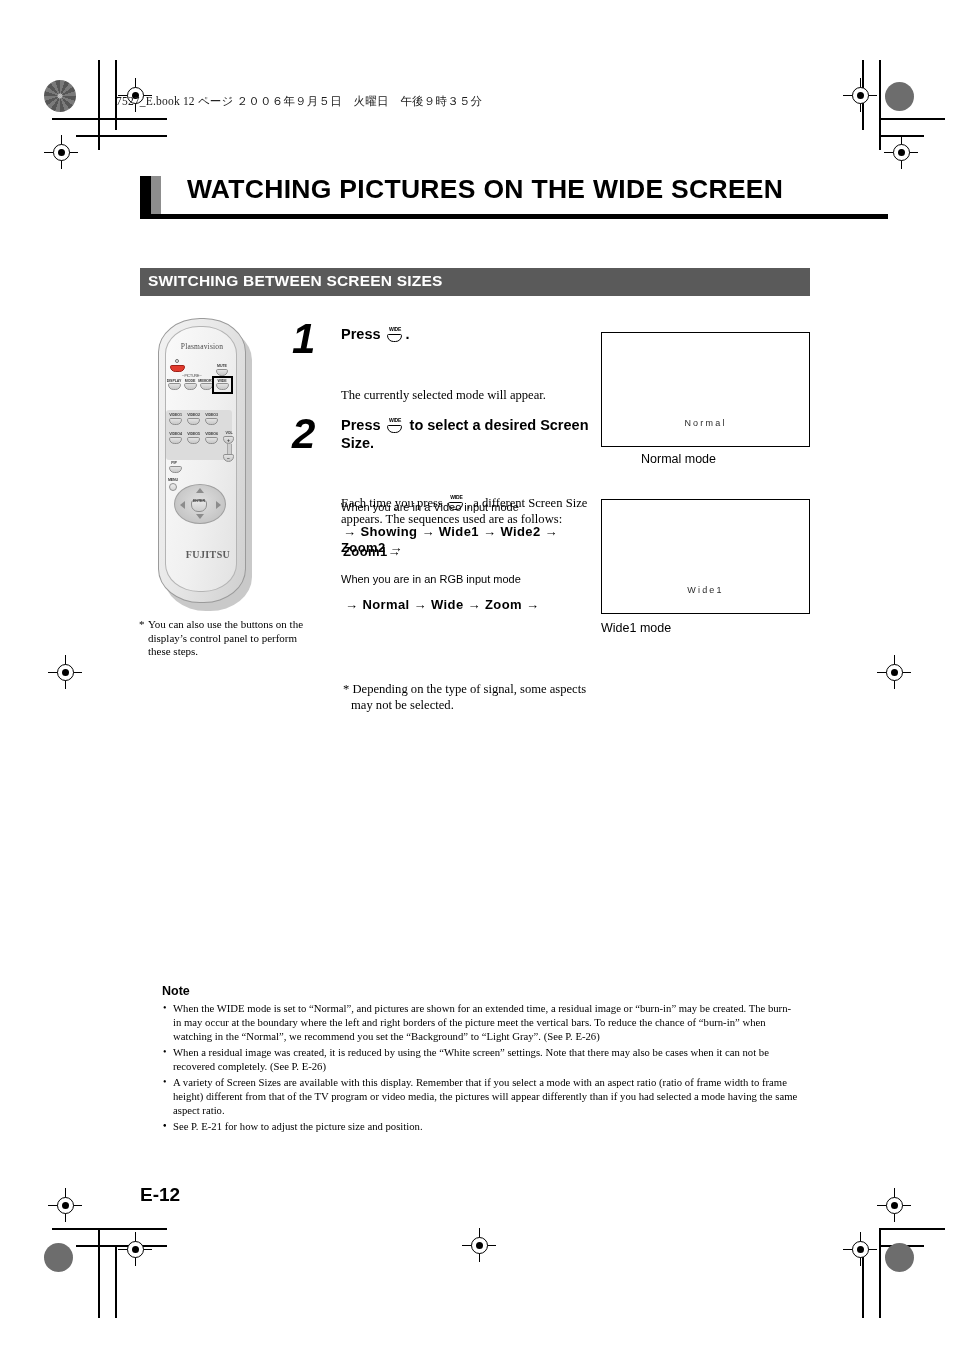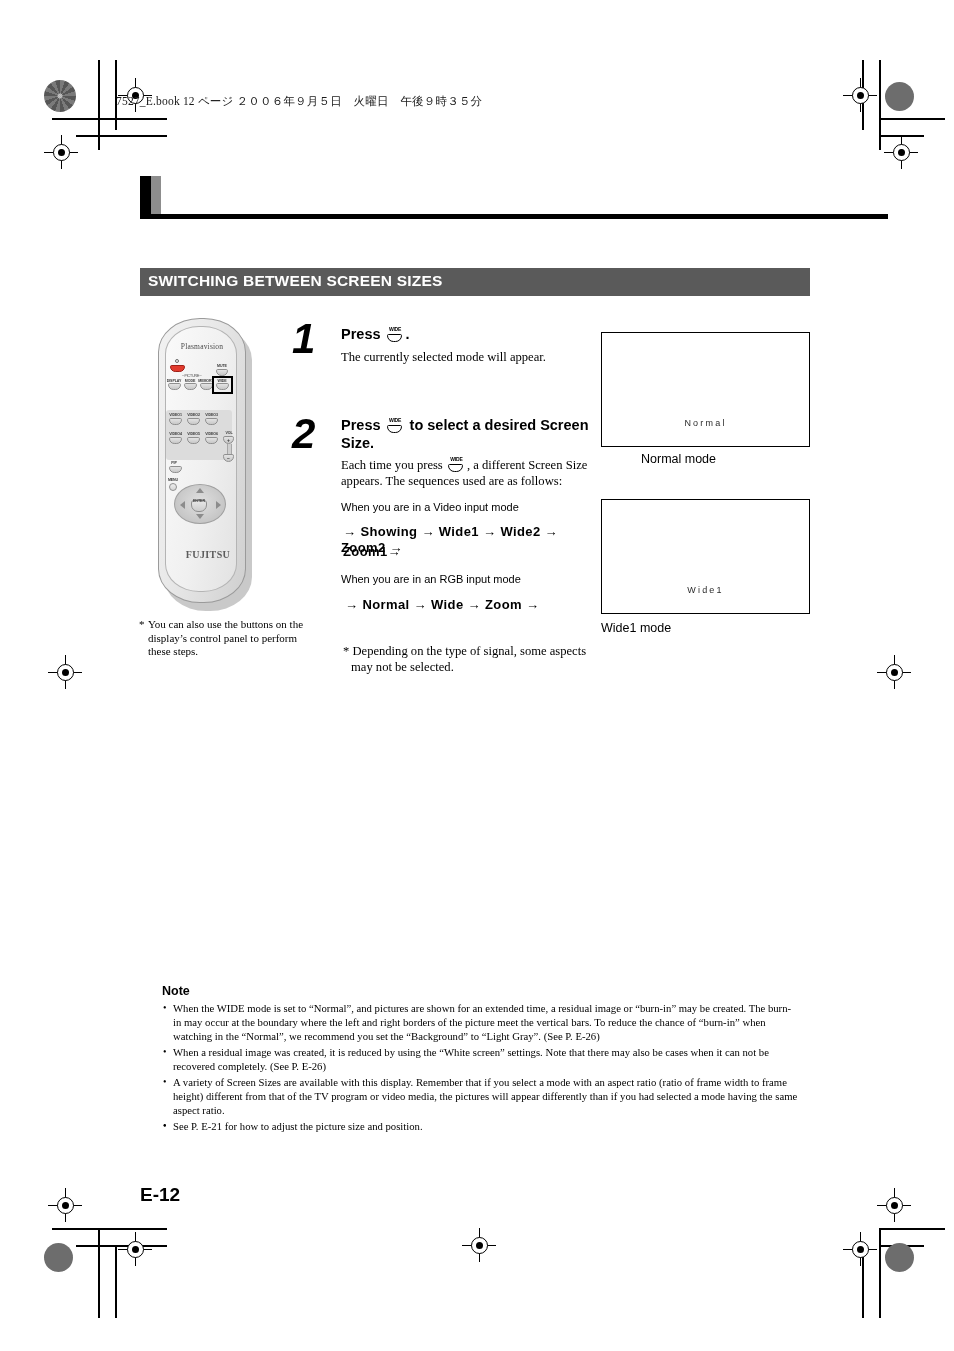--- a/index.html
+++ b/index.html
@@ -112,20 +112,21 @@
     font-family:"Liberation Sans", sans-serif;
     font-weight:bold;
     font-size:14.5px;
     line-height:18px;
   }
   .body-txt {
     position:absolute;
     font-family:"Liberation Serif", serif;
     font-size:12.6px;
     line-height:16px;
+    margin-top:38px;
   }
   .sans-txt {
     position:absolute;
     font-family:"Liberation Sans", sans-serif;
     font-size:11px;
     line-height:17px;
   }
   .seq-txt {
     position:absolute;
     font-family:"Liberation Sans", sans-serif;
@@ -433,20 +434,21 @@
   <div class="halftone" style="left:885px; top:82px; width:29px; height:29px;"></div>
   <div class="halftone" style="left:44px; top:1243px; width:29px; height:29px;"></div>
   <div class="halftone" style="left:885px; top:1243px; width:29px; height:29px;"></div>
 </div>
 
 <div class="meta-line">7527_E.book  12 ページ  ２００６年９月５日　火曜日　午後９時３５分</div>
 
 <div class="title-row">
   <div class="title-blk-black"></div>
   <div class="title-blk-gray"></div>
+  <div class="title-text">WATCHING PICTURES ON THE WIDE SCREEN</div>
 </div>
 <div class="title-rule"></div>
 
 <div class="section-bar">
   <span>SWITCHING BETWEEN SCREEN SIZES</span>
 </div>
 
 <div class="remote-wrap">
   <div class="remote-shadow"></div>
   <div class="remote-body"></div>

